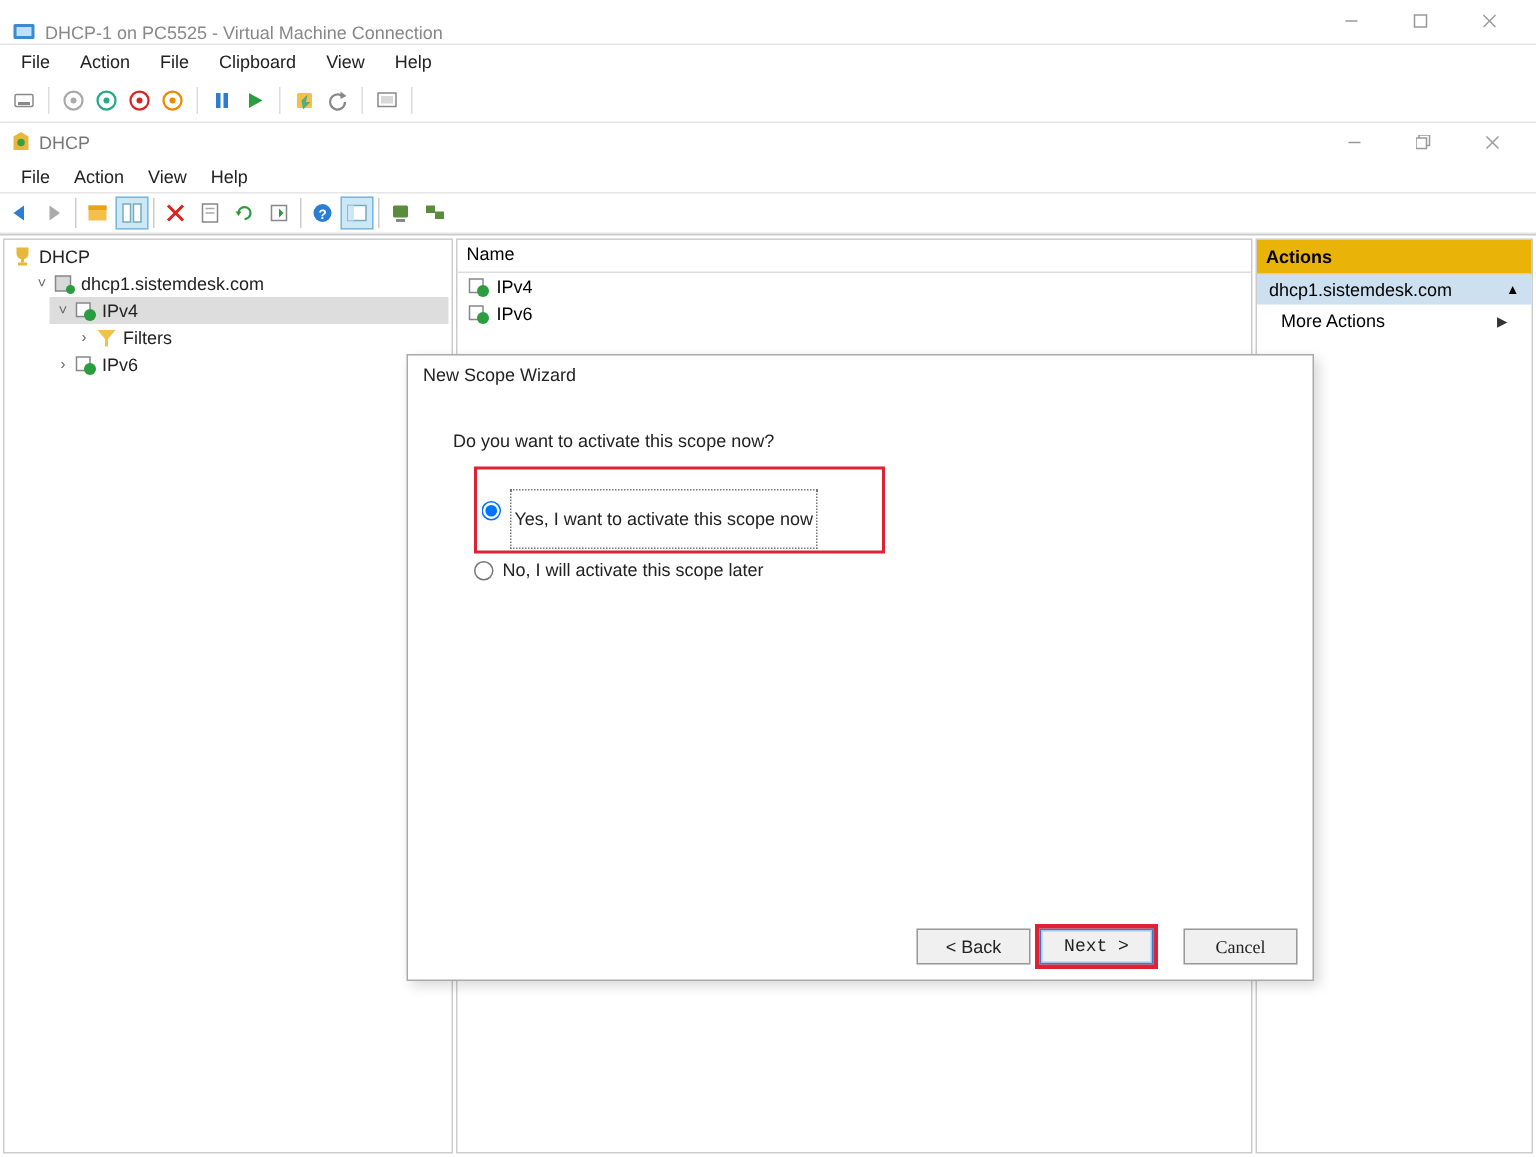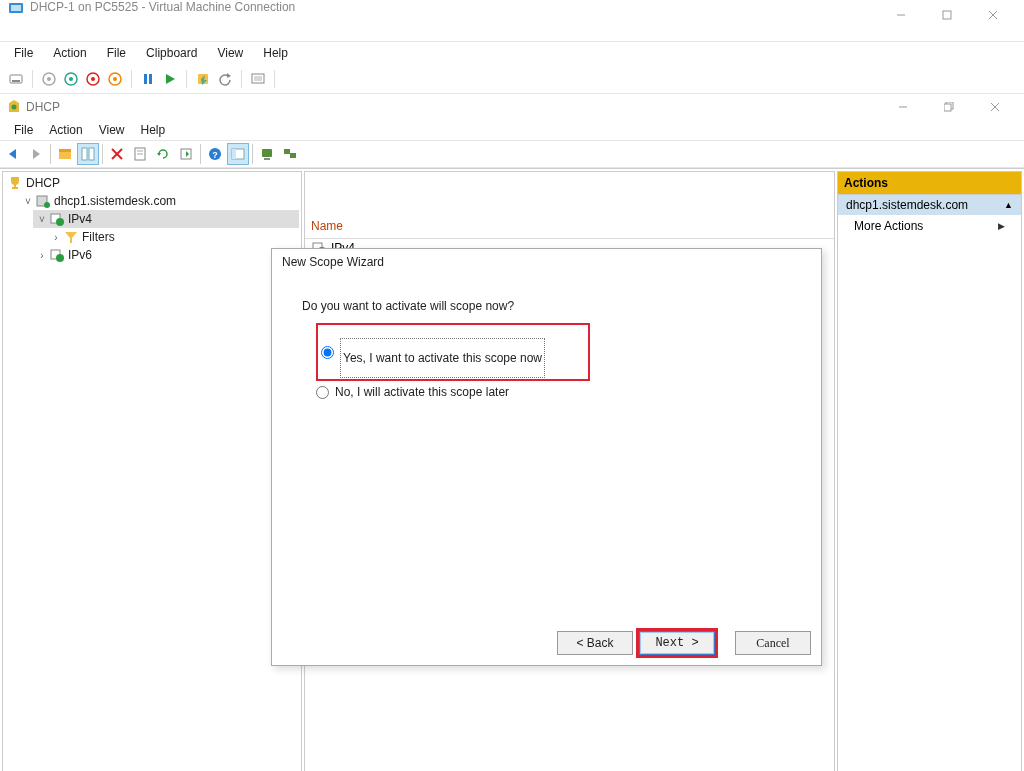--- a/index.html
+++ b/index.html
@@ -1,19 +1,19 @@
 <!DOCTYPE html>
 <html><head>
 <meta charset="utf-8">
 <style>
   * { box-sizing: border-box; margin: 0; padding: 0; font-family: "Segoe UI", Tahoma, sans-serif; }
   body { background: #fff; width: 1024px; height: 771px; overflow: hidden; font-size: 12px; }
   
   
-  .vm-titlebar { height: 42px; background: #fff; display: flex; align-items: flex-start; padding: 0 8px; border-bottom: 1px solid #e5e5e5; }
+  .vm-titlebar { height: 30px; background: #fff; display: flex; align-items: flex-end; padding: 0 8px; border-bottom: 1px solid #e5e5e5; }
   .vm-titlebar .icon { width: 16px; height: 16px; margin-right: 6px; display: inline-flex; }
   .vm-titlebar .title { color: #888; font-size: 12px; }
   .vm-titlebar .spacer { flex: 1; }
   .win-btn { width: 46px; height: 30px; display: flex; align-items: center; justify-content: center; color: #999; }
   .win-btn svg { width: 10px; height: 10px; }
   
   .menubar { height: 22px; display: flex; align-items: center; padding: 0 6px; gap: 4px; }
   .menubar .menu-item { padding: 2px 8px; font-size: 12px; color: #222; }
   
   .toolbar { height: 30px; display: flex; align-items: center; padding: 0 6px; gap: 2px; border-bottom: 1px solid #e5e5e5; }
@@ -42,33 +42,33 @@
   
   .tree { color: #222; font-size: 12px; }
   .tree-item { display: flex; align-items: center; height: 18px; padding: 0 2px; }
   .tree-expand { width: 14px; text-align: center; color: #666; cursor: pointer; font-size: 10px; }
   .tree-icon { width: 16px; height: 16px; margin-right: 3px; display: inline-flex; align-items: center; justify-content: center; }
   .tree-label { white-space: nowrap; }
   .tree-children { padding-left: 14px; }
   .tree-item.selected { background: #ddd; }
   
   
-  .list-header { height: 22px; border-bottom: 1px solid #ddd; padding: 2px 6px; color: #c2410c; margin-top: 45px; }
+  .list-header { height: 22px; border-bottom: 1px solid #ddd; padding: 2px 6px; color: #000000; }
   .list-item { display: flex; align-items: center; height: 18px; padding: 0 6px; }
   .list-item .tree-icon { margin-right: 4px; }
   
   
   .actions-header { font-weight: bold; font-size: 12px; padding: 4px 6px; border-bottom: 1px solid #ccc; background: #eab308; }
   .actions-section { background: #cce0ef; padding: 3px 8px; font-size: 12px; display:flex; align-items:center; }
   .actions-section .arrow { margin-left:auto; font-size:9px; }
   .actions-link { padding: 4px 16px; font-size: 12px; display:flex; align-items:center; }
   .actions-link .arrow { margin-left:auto; font-size:9px; color:#333;}
   
   
-  .wizard { position: absolute; left: -34px; top: 76px; width: 551px; height: 418px; background: #fff; border: 1px solid #aaa; box-shadow: 3px 3px 8px rgba(0,0,0,0.15); }
+  .wizard { position: absolute; left: -34px; top: 76px; width: 605px; height: 418px; background: #fff; border: 1px solid #aaa; box-shadow: 3px 3px 8px rgba(0,0,0,0.15); }
   .wizard-title { height: 28px; padding: 6px 10px; font-size: 12px; color: #222; }
   .wizard-header { height: 62px; background: #fff; padding: 6px 14px; display: flex; border-top: 1px solid #eee; border-bottom: 1px solid #ccc; }
   .wizard-header-text { flex: 1; }
   .wizard-header-title { font-weight: bold; font-size: 13px; }
   .wizard-header-sub { font-size: 11px; color: #333; padding-left: 14px; padding-top: 2px; }
   .wizard-header-icon { width: 48px; height: 48px; background: #0a1a6b; display: flex; align-items: center; justify-content: center; }
   .wizard-body { padding: 22px 30px; font-size: 12px; color: #222; }
   .wizard-question { margin-bottom: 10px; }
   .radio-row { display: flex; align-items: center; margin: 4px 0 4px 14px; }
   .radio-row input { margin-right: 6px; }
@@ -379,21 +379,21 @@
             <rect x="2" y="3" width="9" height="9" fill="#fff" stroke="#888"></rect>
             <circle cx="11" cy="11" r="4" fill="#2a9d3e"></circle>
           </svg>
         </span>
       <span>IPv6</span>
     </div>
 
     <div class="wizard">
       <div class="wizard-title">New Scope Wizard</div>
       <div class="wizard-body">
-        <div class="wizard-question">Do you want to activate will scope now?</div>
+        <div class="wizard-question">Do you want to activate this scope now?</div>
         <div class="radio-row highlighted">
           <input type="radio" checked="" style="">
           <span class="dotted">Yes, I want to activate this scope now</span>
         </div>
         <div class="radio-row">
           <input type="radio" style="">
           <span>No, I will activate this scope later</span>
         </div>
       </div>
       <div class="wizard-footer">

